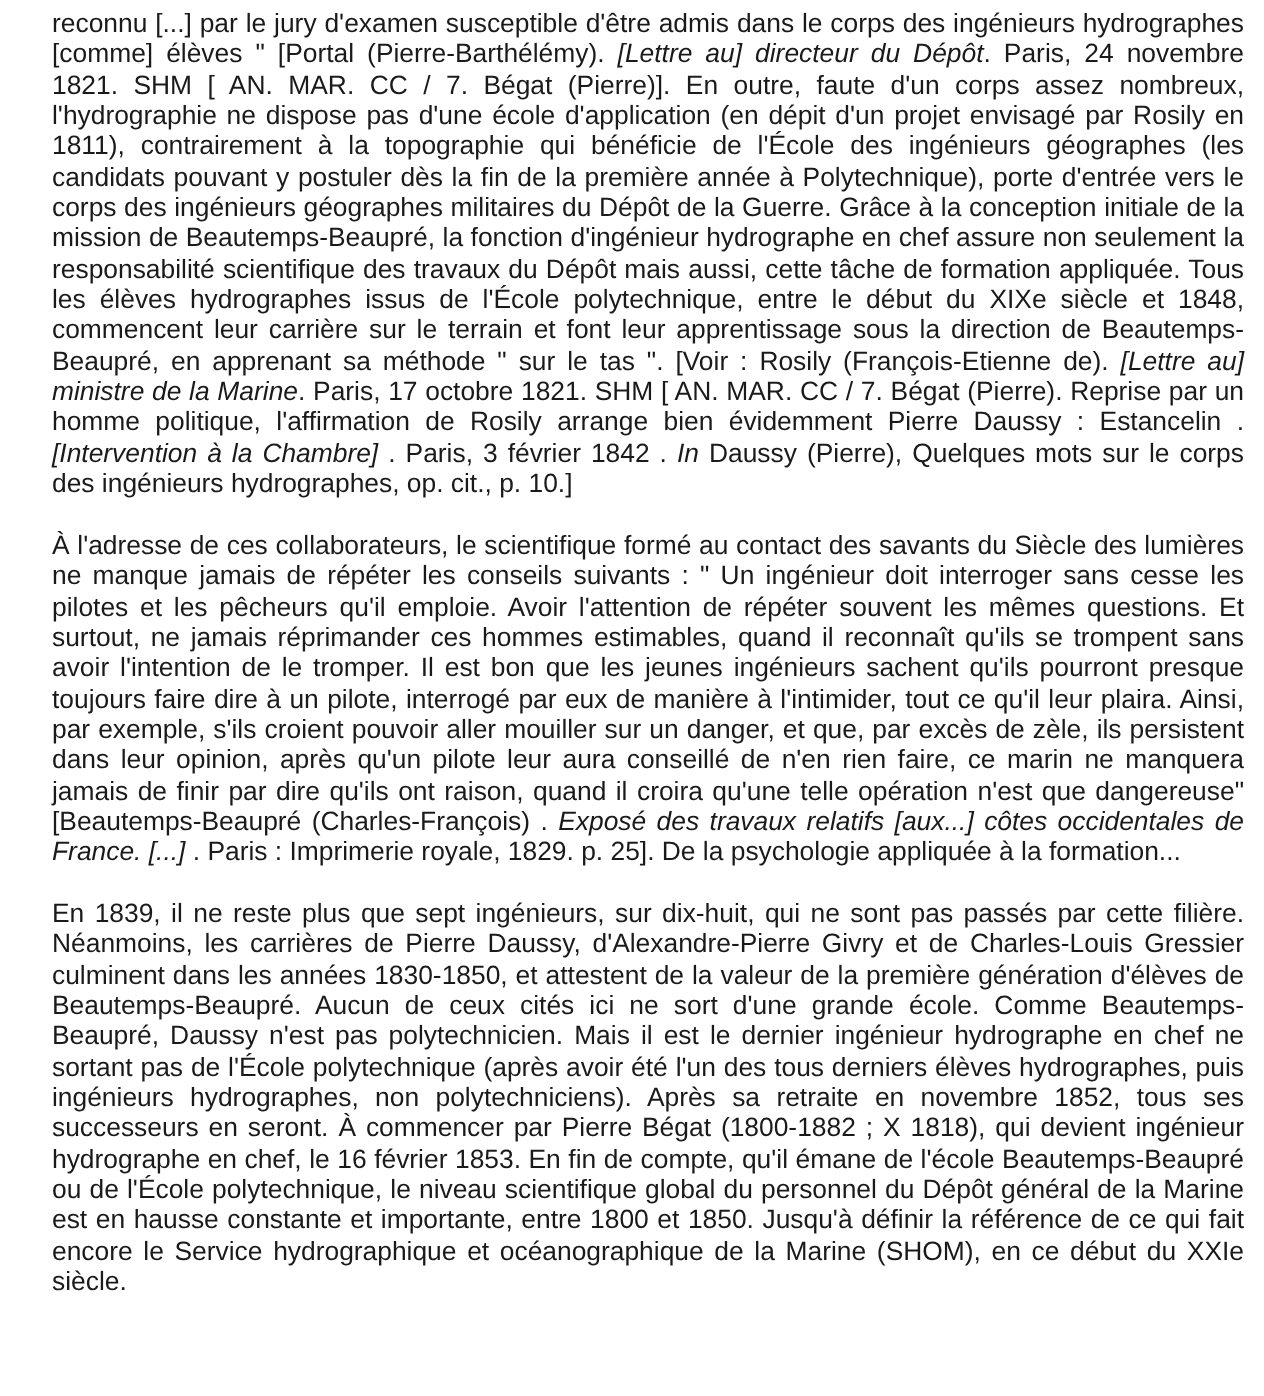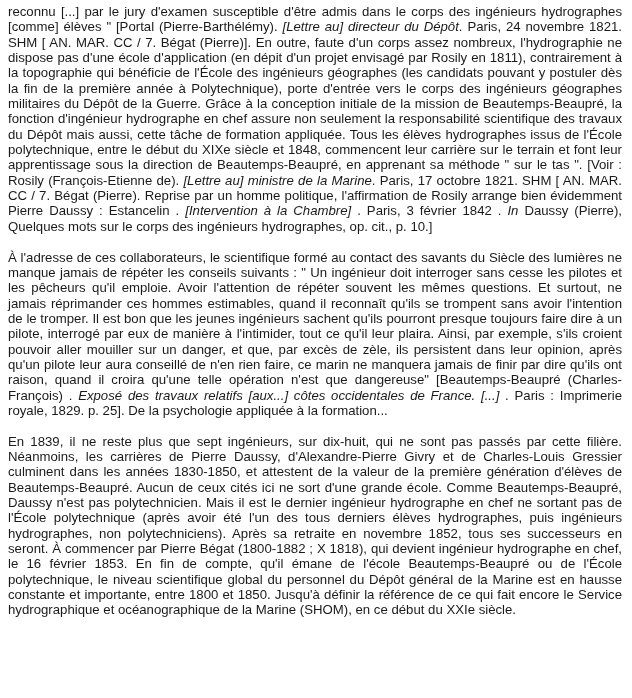--- a/index.html
+++ b/index.html
@@ -6,21 +6,21 @@
     body {
       width: 632px;
       height: 698px;
       overflow: hidden;
       font-family: "Liberation Sans", sans-serif;
       font-size: 13.2px;
       line-height: 15.35px;
       color: #1a1a1a;
     }
     .page {
-      padding: 4px 10px 0 8px;
+      padding: 4px 10px 0 26px;
     }
     p {
       margin: 0 0 15.35px 0;
       text-align: justify;
     }
     em { font-style: italic; }
   </style>
 </head>
 <body>
 

